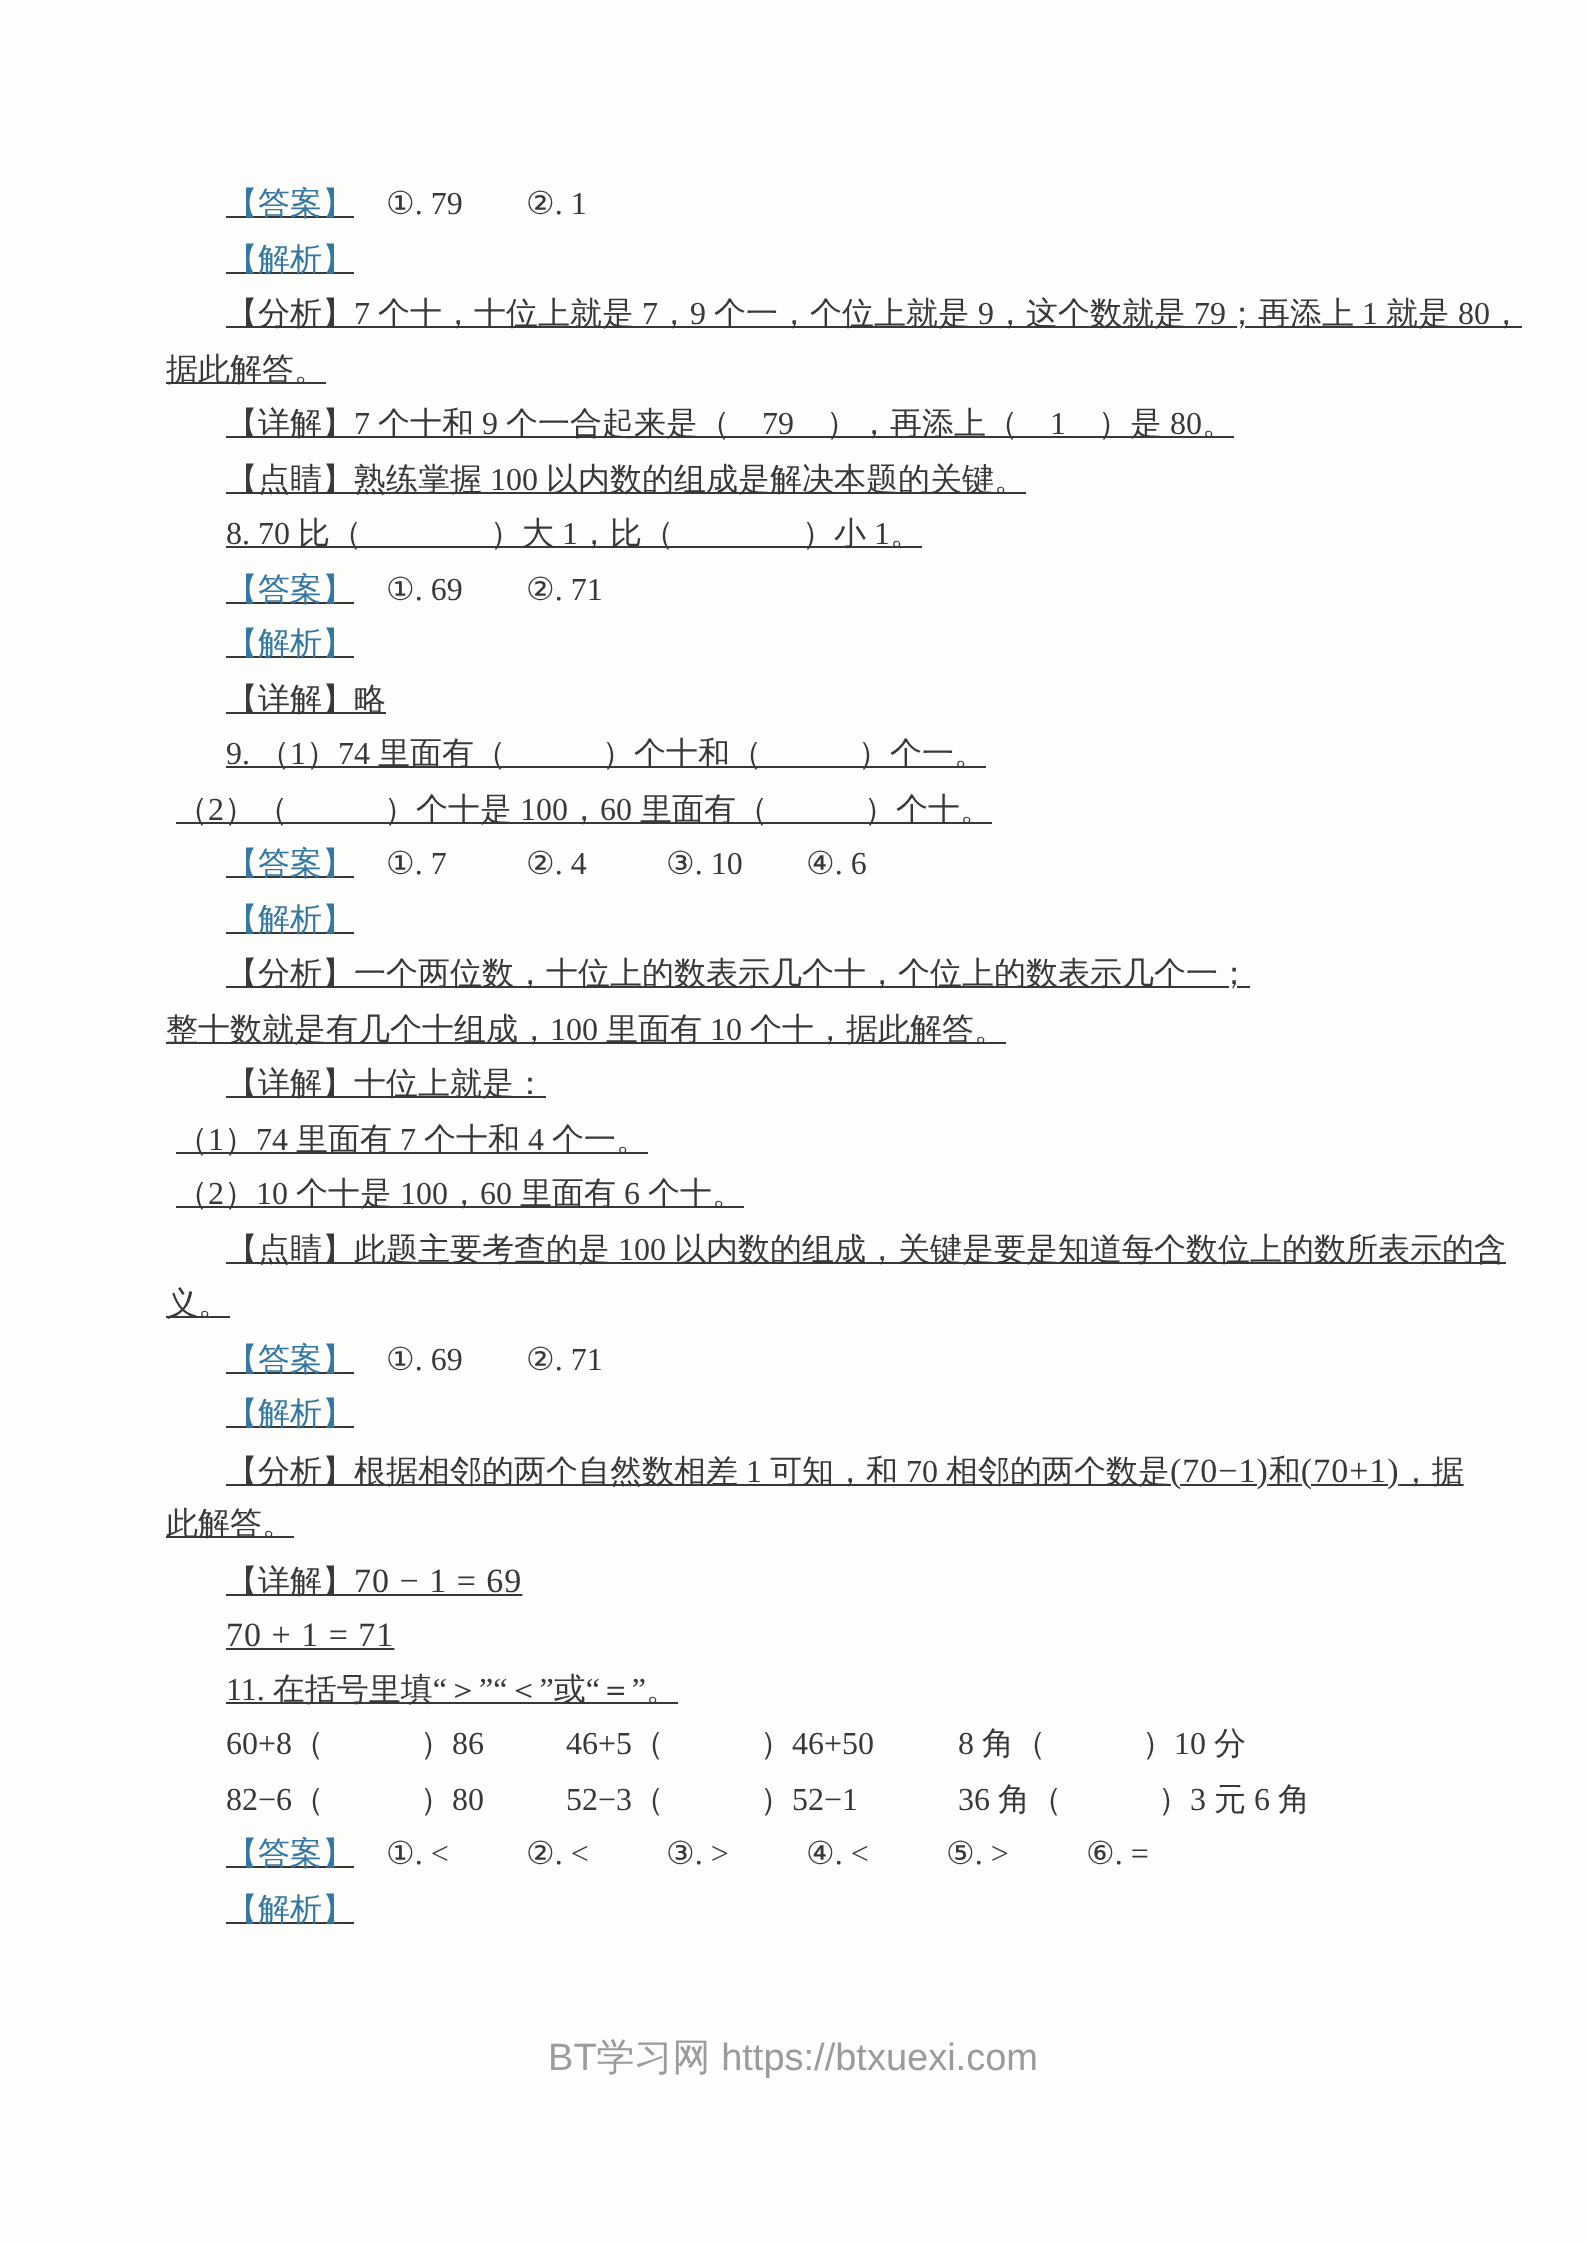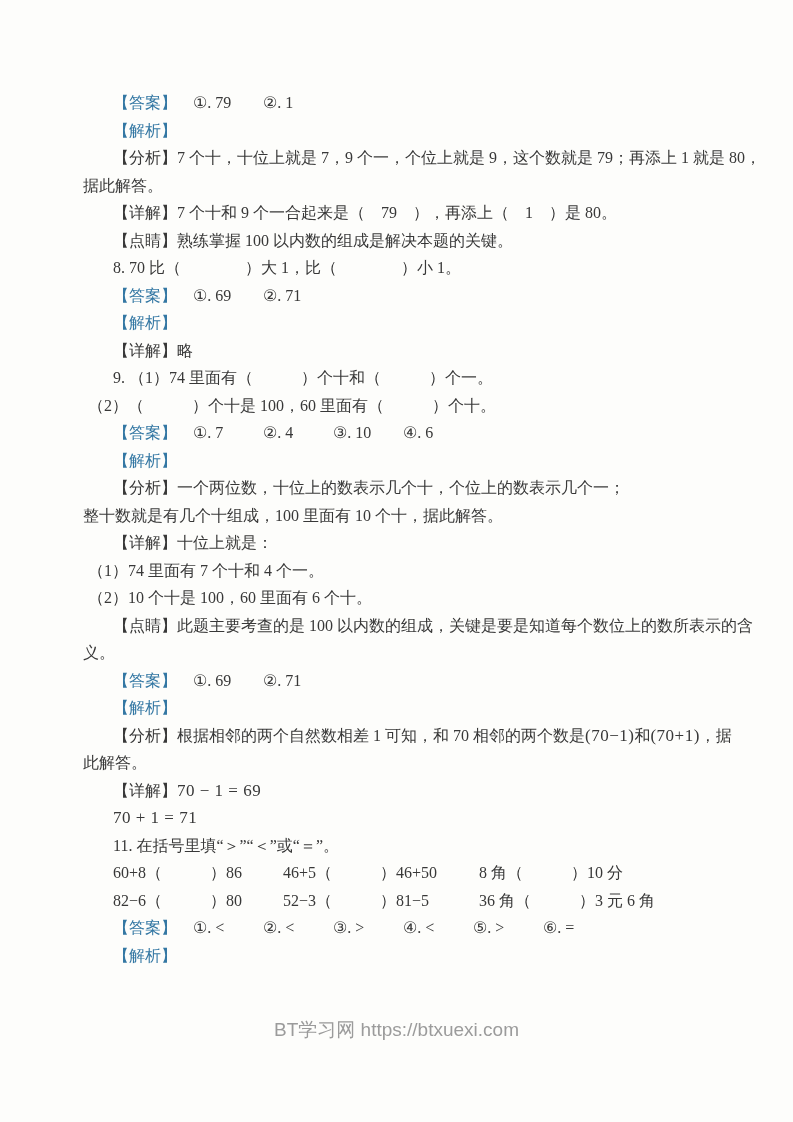--- a/index.html
+++ b/index.html
@@ -15,20 +15,21 @@
     overflow: hidden;
     font-family: "Liberation Serif", "DejaVu Serif", serif;
     font-size: 16px;
     color: #383838;
   }
   .doc {
     position: absolute;
     top: 89px;
     left: 83px;
     width: 680px;
+    text-decoration: underline;
   }
   .ln {
     height: 27.5px;
     line-height: 27.5px;
     white-space: pre;
   }
   .ln.label { padding-left: 30px; }
   .ln.sub   { padding-left: 5px;  }
   .ln.base  { padding-left: 0;    }
   .blue { color: #3377a3; }
@@ -86,18 +87,18 @@
       <div class="ln label"><span class="normal">【点睛】此题主要考查的是 100 以内数的组成，关键是要是知道每个数位上的数所表示的含</span></div>
       <div class="ln base"><span class="normal">义。</span></div>
       <div class="ln label"><span class="blue">【答案】</span><span class="items"><span class="item">①. 69</span><span class="item">②. 71</span></span></div>
       <div class="ln label"><span class="blue">【解析】</span></div>
       <div class="ln label"><span class="normal">【分析】根据相邻的两个自然数相差 1 可知，和 70 相邻的两个数是</span><span class="math">(70−1)</span><span class="normal">和</span><span class="math">(70+1)</span><span class="normal">，据</span></div>
       <div class="ln base"><span class="normal">此解答。</span></div>
       <div class="ln label"><span class="normal">【详解】</span><span class="math">70 − 1 = 69</span></div>
       <div class="ln label"><span class="math">70 + 1 = 71</span></div>
       <div class="ln label"><span class="normal">11. 在括号里填“＞”“＜”或“＝”。</span></div>
       <div class="ln label"><span class="col c0">60+8（　　　）86</span><span class="col c1">46+5（　　　）46+50</span><span class="col c2">8 角（　　　）10 分</span></div>
-      <div class="ln label"><span class="col c0">82−6（　　　）80</span><span class="col c1">52−3（　　　）81−5</span><span class="col c2">36 角（　　　）3 元 6 角</span></div>
+      <div class="ln label"><span class="col c0">82−6（　　　）80</span><span class="col c1">52−3（　　　）52−1</span><span class="col c2">36 角（　　　）3 元 6 角</span></div>
       <div class="ln label"><span class="blue">【答案】</span><span class="items"><span class="item">①. &lt;</span><span class="item">②. &lt;</span><span class="item">③. &gt;</span><span class="item">④. &lt;</span><span class="item">⑤. &gt;</span><span class="item">⑥. =</span></span></div>
       <div class="ln label"><span class="blue">【解析】</span></div>
     </div>
   <div class="watermark">BT学习网 https://btxuexi.com</div>
 </div>
 
 </body></html>

